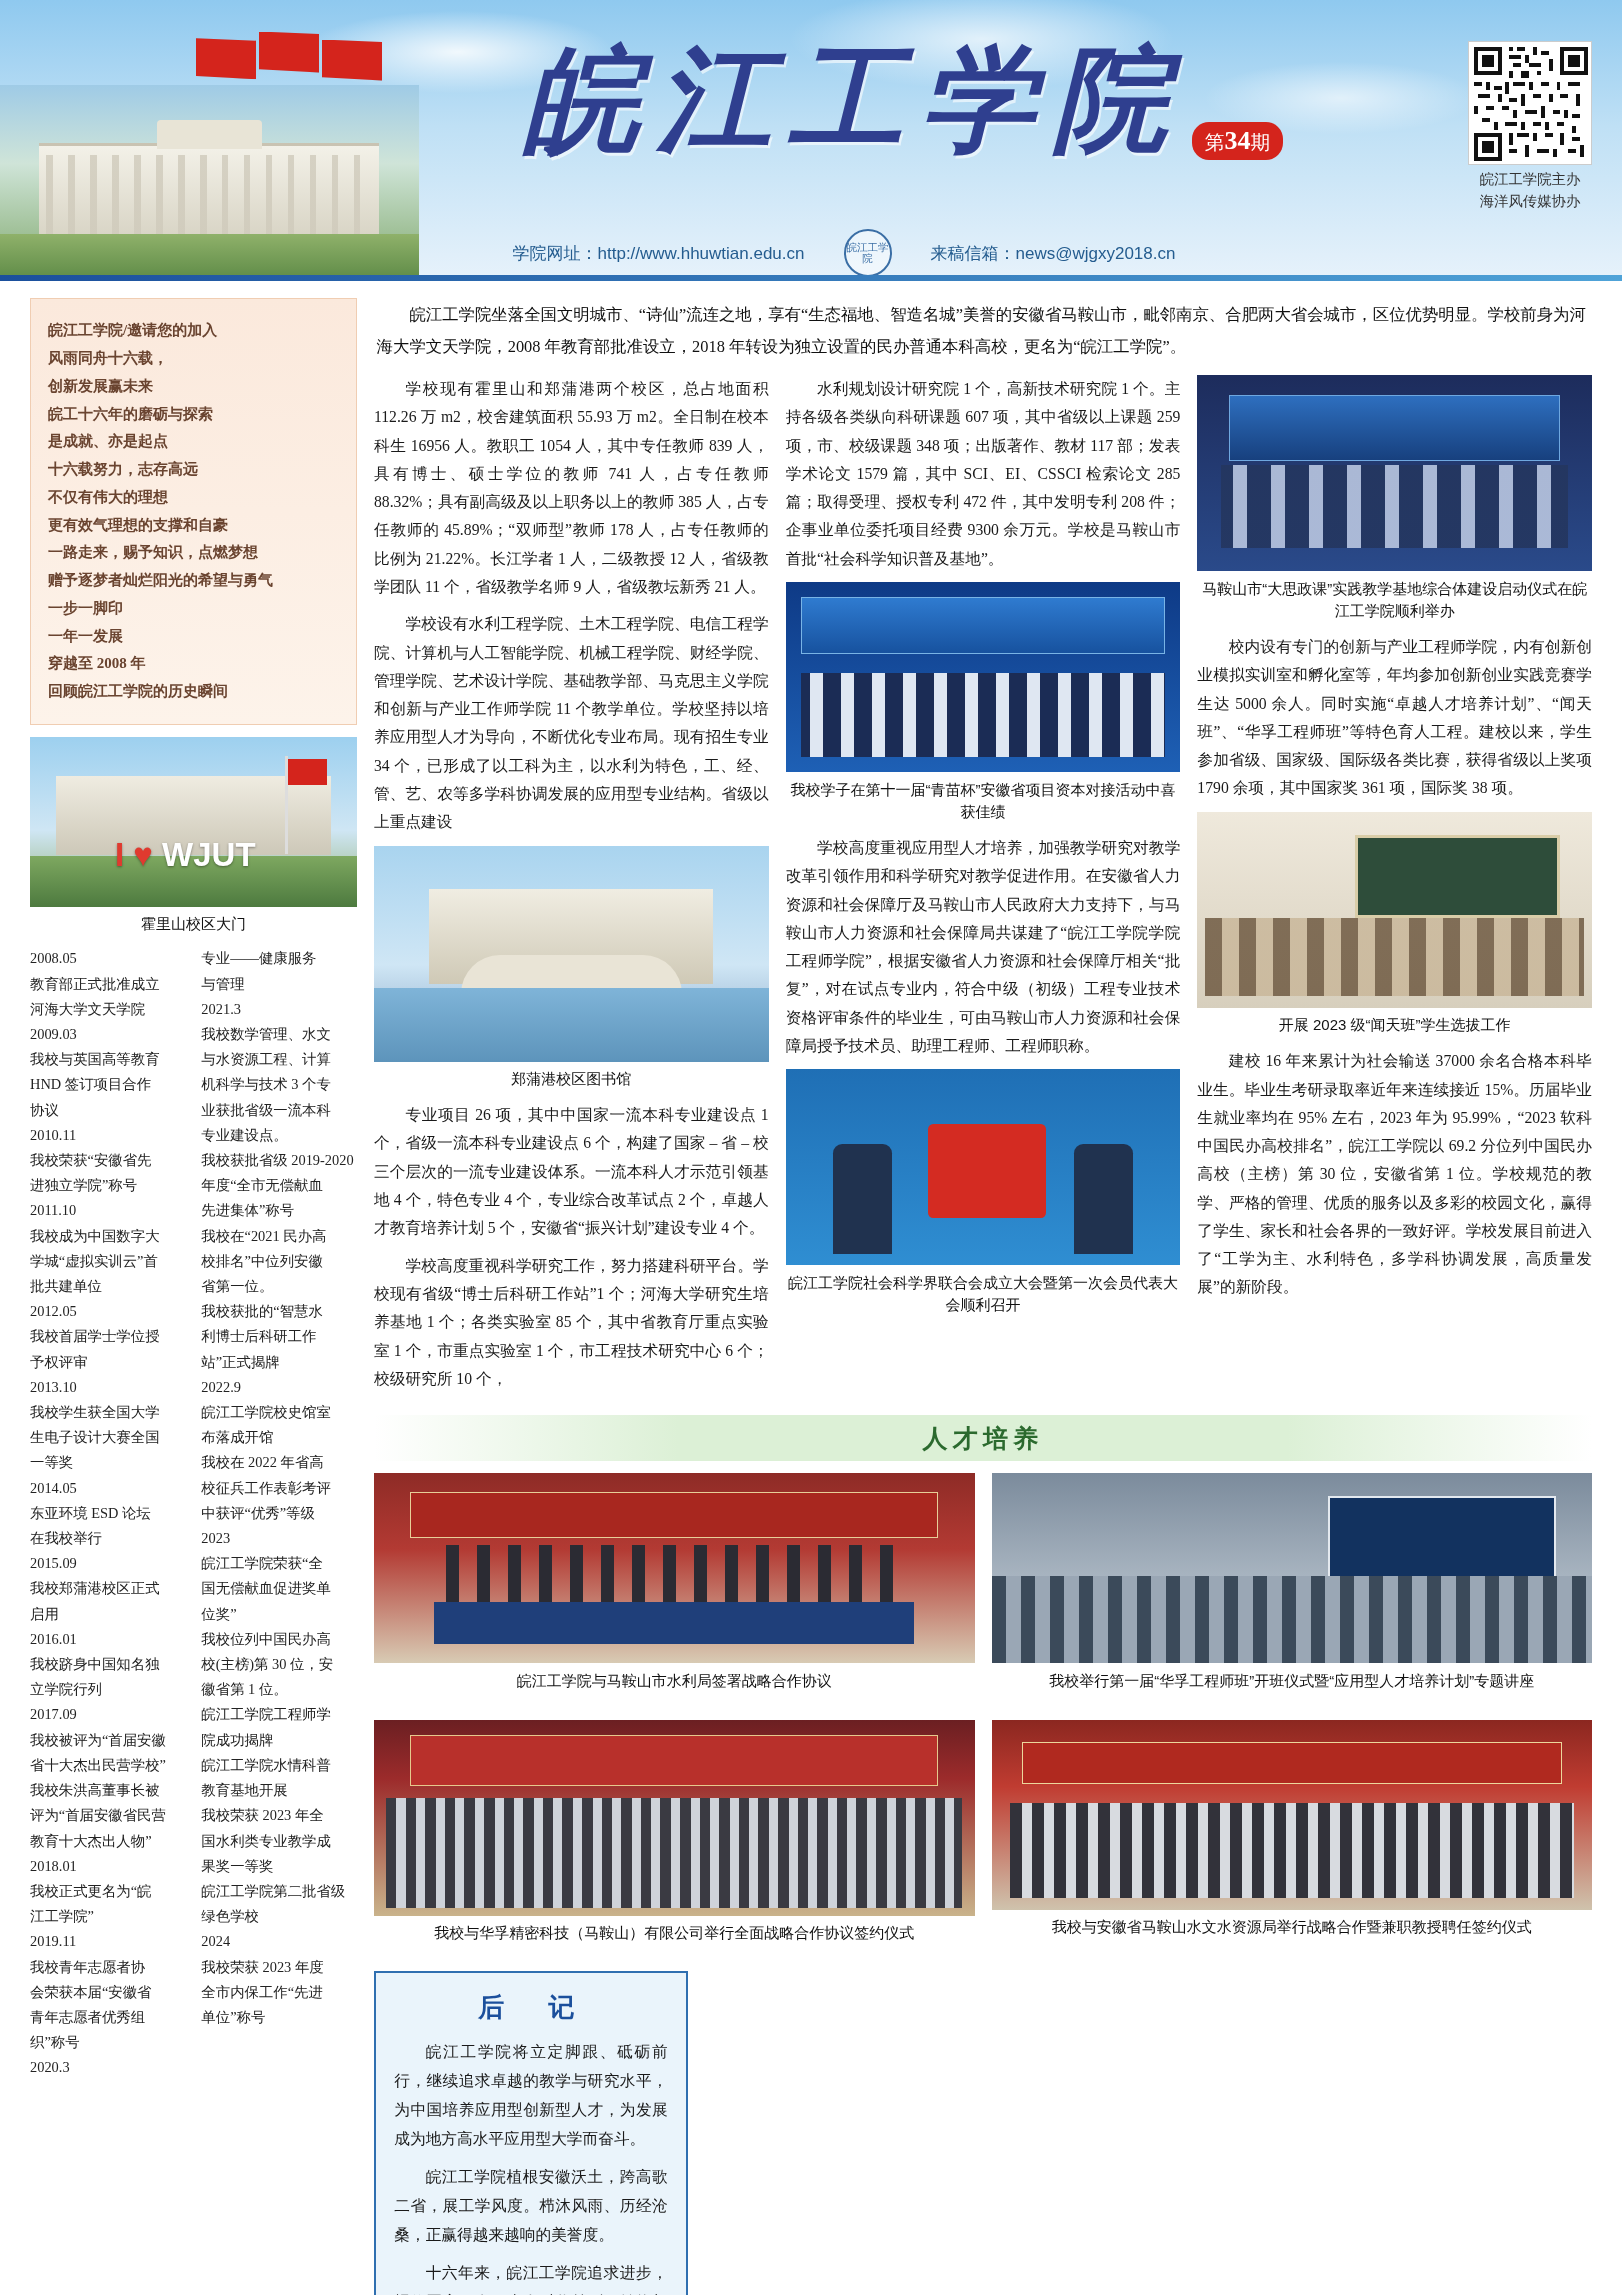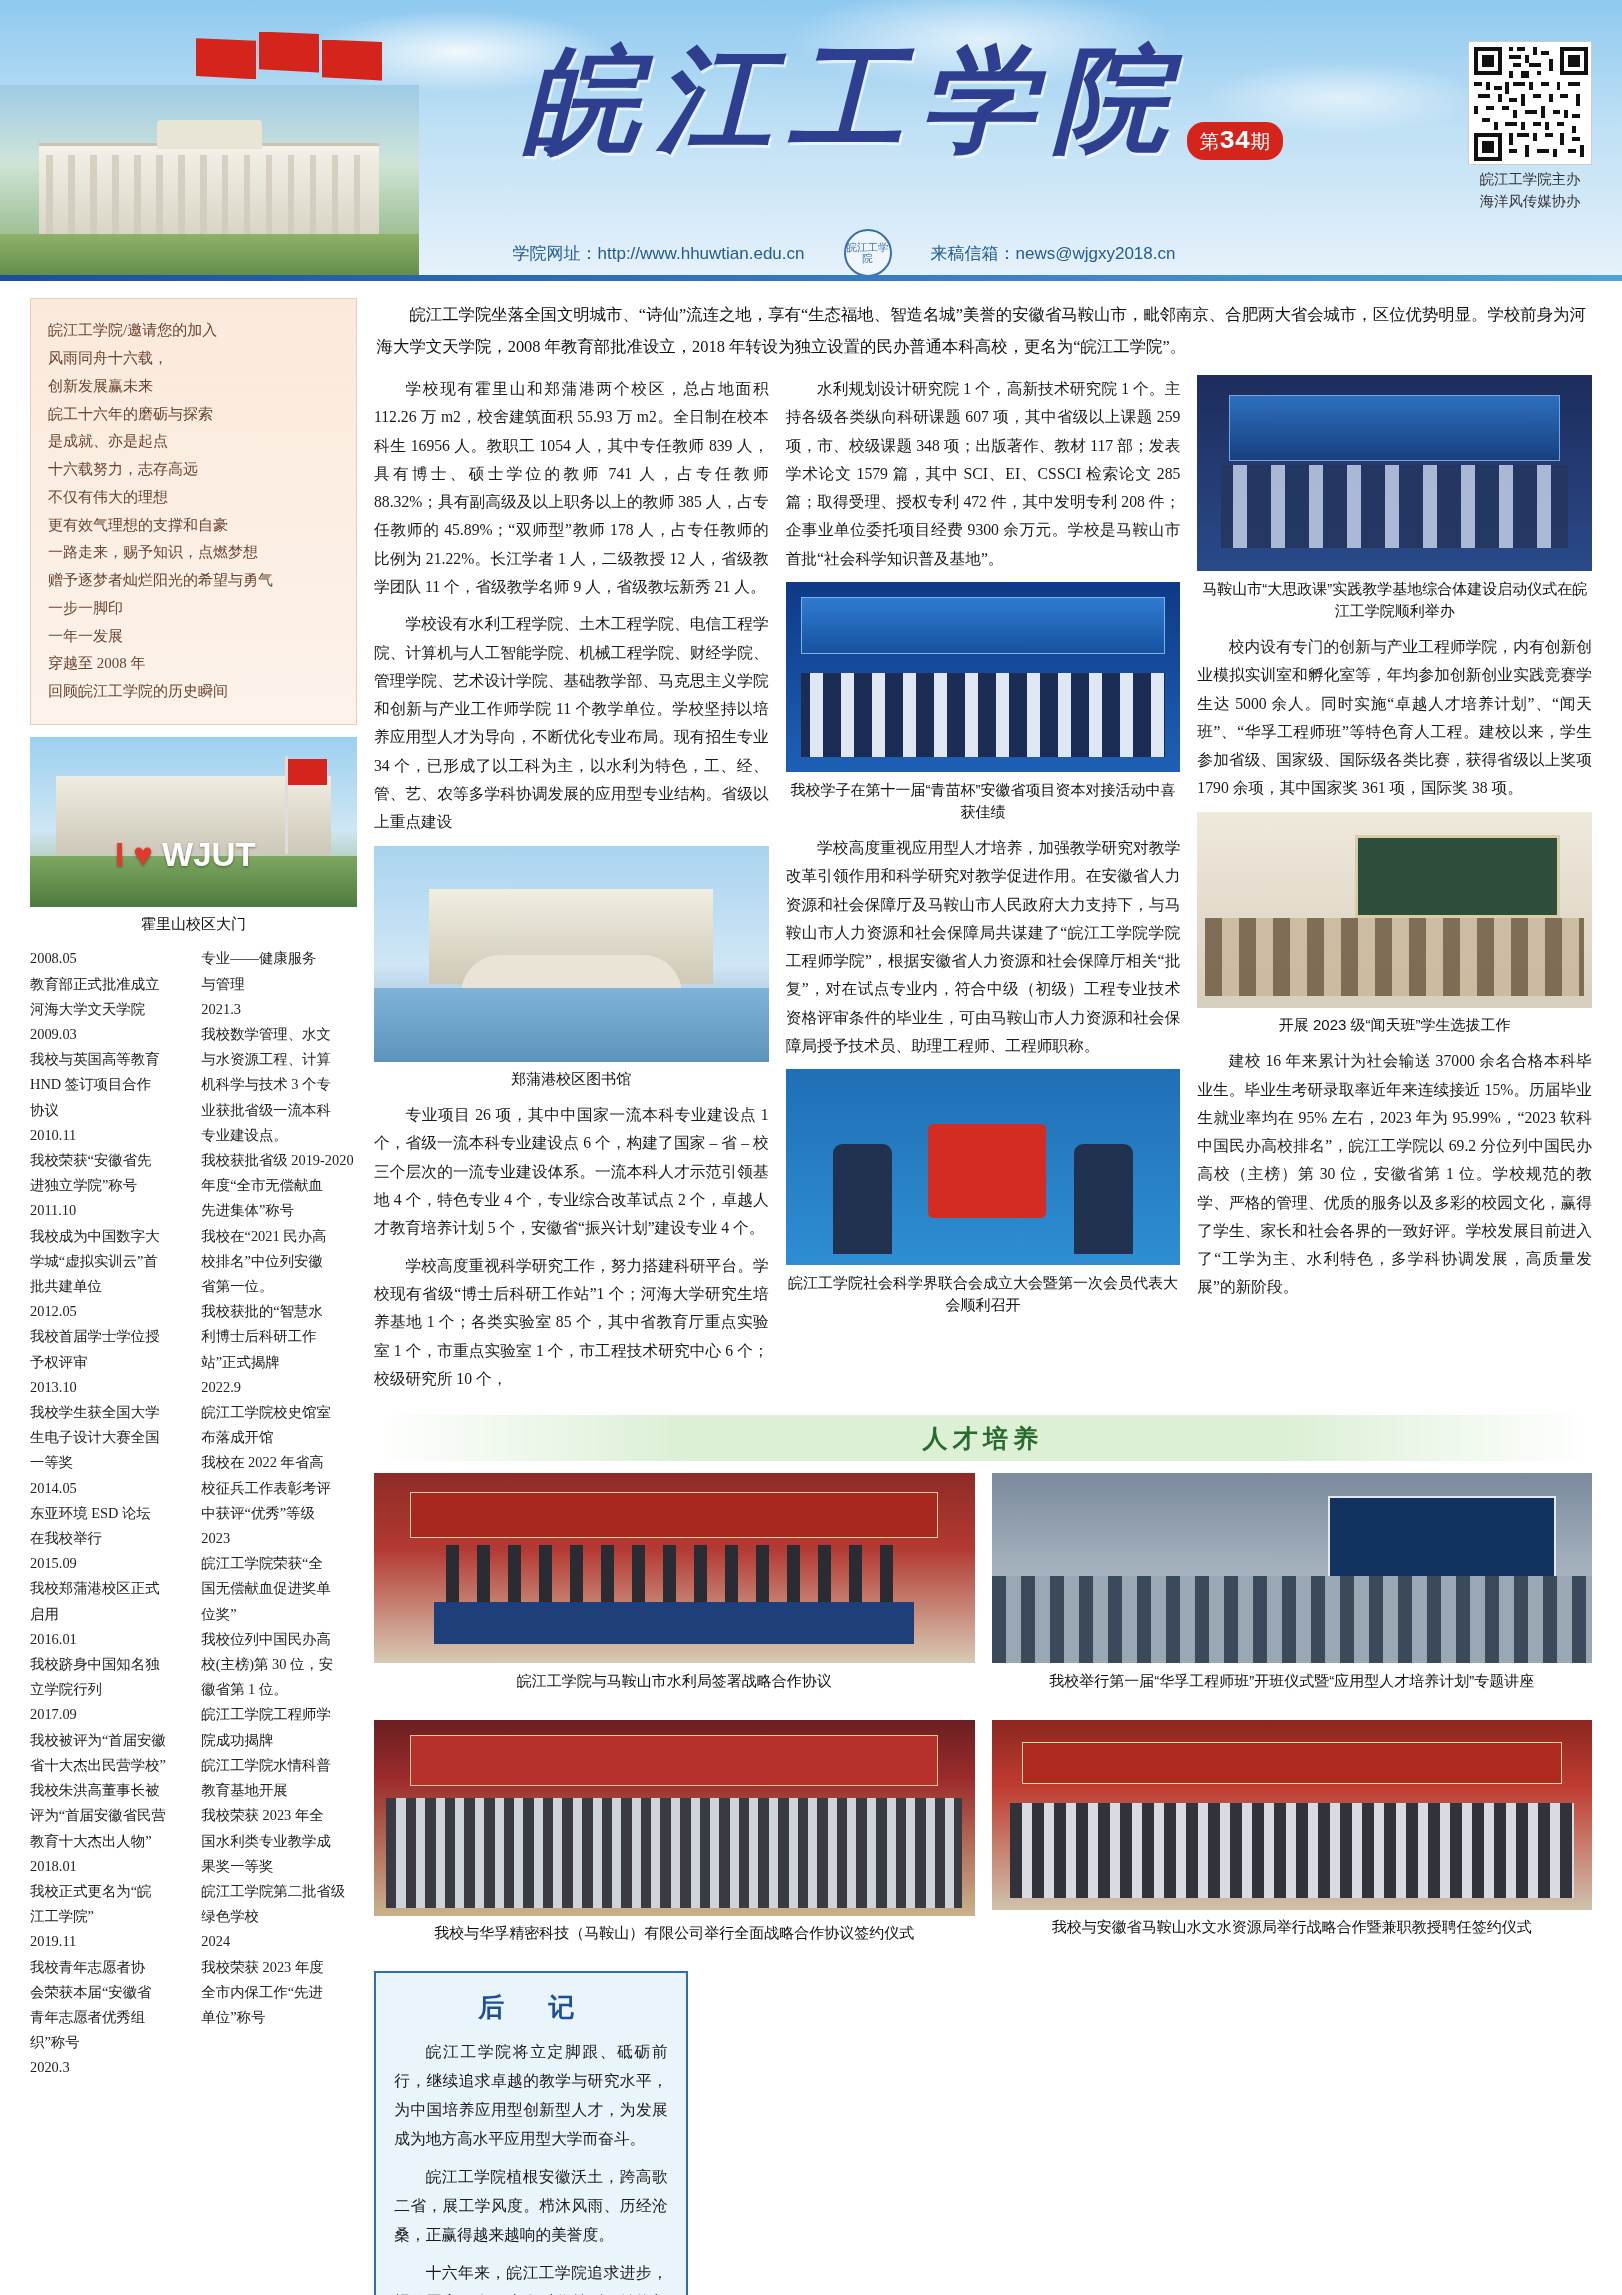--- a/index.html
+++ b/index.html
@@ -71,21 +71,21 @@
   }
   .mh-title .cn {
     font-family:"DejaVu Serif", serif;
     font-size:115px; line-height:1; letter-spacing:17px;
     color:#2f3f8f; font-weight:700; font-style:italic;
     text-shadow:2px 2.6px 0 rgba(255,255,255,.6);
   }
   .issue-badge {
     position:absolute; right:-26px; bottom:-3.9px;
     background:#d4241c; color:#fff; border-radius:17px;
-    padding:3.9px 13px; font-size:19.6px; font-family:Liberation Mono, monospace;
+    padding:3.9px 13px; font-size:19.6px; font-family:Liberation Serif, serif;
     white-space:nowrap;
   }
   .issue-badge b { font-size:26px; }
 
   .mh-sub {
     position:absolute; left:458px; top:229px; width:772px;
     display:flex; align-items:center; justify-content:center; gap:39px;
     font-size:17px; color:#245c8f; font-family:"Liberation Sans", sans-serif;
   }
   .seal {
@@ -112,21 +112,21 @@
     display:flex; gap:17px;
     height:2014px;
   }
 
   
   .col-left { width:327px; flex:0 0 327px; }
   .poem-box {
     background:linear-gradient(180deg,#fbe9dc,#fdf3ea);
     border:0.7px solid #f0cdb2;
     padding:18.3px 17px;
-    font-size:15px; line-height:1.85; color:#6a4430;
+    font-size:15px; line-height:1.85; color:#6a4430;font-weight:bold;
   }
 
   
   .pic { position:relative; overflow:hidden; background:#dfe6ea; }
 
   .campus-gate { height:170px; background:linear-gradient(180deg,#9dd0ef 0%,#cfe6f4 55%,#8fae6e 100%); }
   .campus-gate .bldg { position:absolute; left:26px; top:39px; width:275px; height:79px; background:linear-gradient(180deg,#efece1,#cdc8b8); }
   .campus-gate .grass { position:absolute; left:0; bottom:0; width:100%; height:51px; background:linear-gradient(180deg,#7ea860,#4d7a3f); }
   .campus-gate .ilove {
     position:absolute; left:85px; bottom:33px; color:#fff; font-size:33px;

